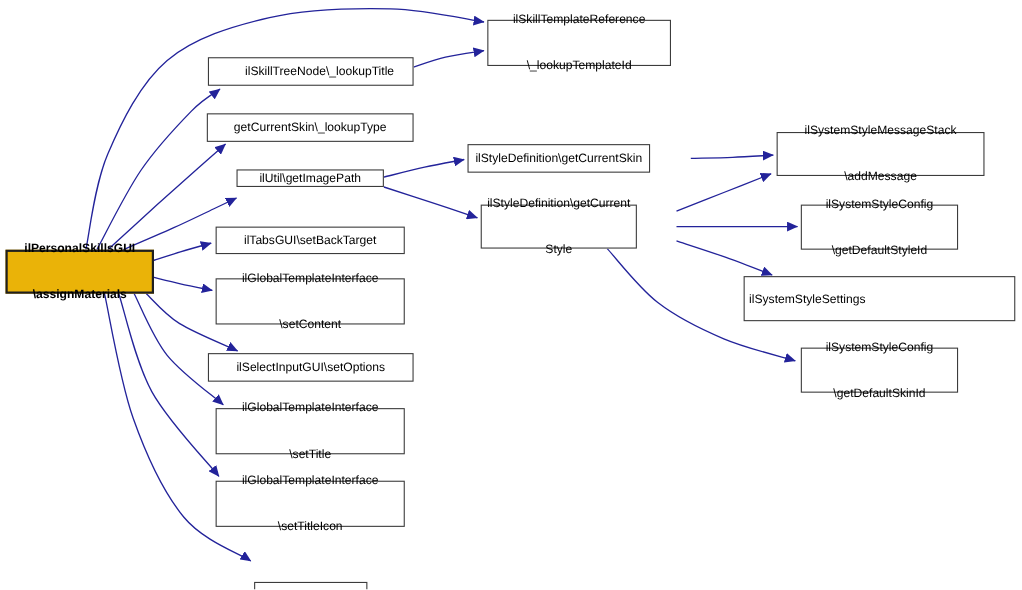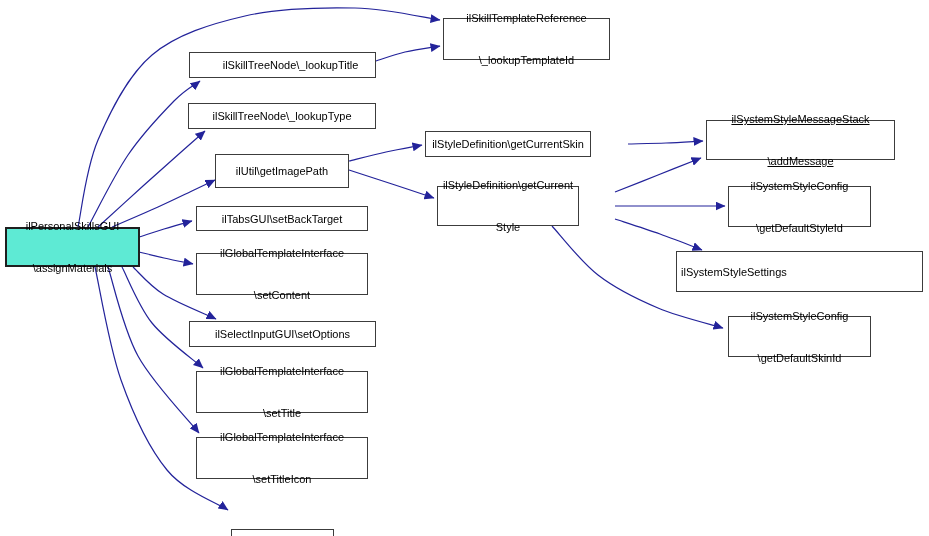--- a/index.html
+++ b/index.html
@@ -27,22 +27,23 @@
     align-items: center;
     text-align: center;
     font-size: 11px;
     line-height: 14px;
     color: #000000;
     white-space: nowrap;
     cursor: pointer;
     gap: 28px;
   }
   .node.highlight {
-    background: #5eead4;
+    background: #eab308;
     border: 2px solid #1f1f1f;
+    font-weight: bold;
   }
   .node.align-left {
     align-items: flex-start;
     text-align: left;
     padding-left: 4px;
   }
   .edge-path {
     fill: none;
     stroke-width: 1.2px;
   }
@@ -80,23 +81,23 @@
   </svg>
   <div id="nodes-layer">
       <div class="node highlight" style="left: 5px; top: 227px; width: 135px; height: 40px;">
         <span>ilPersonalSkillsGUI</span>
         <span>\assignMaterials</span>
       </div>
       <div class="node" style="left: 189px; top: 52px; width: 187px; height: 26px; padding-left: 16px;">
         <span>ilSkillTreeNode\_lookupTitle</span>
       </div>
       <div class="node" style="left: 188px; top: 103px; width: 188px; height: 26px;">
-        <span>ilSkillTreeNode\_lookupType</span>
+        <span>getCurrentSkin\_lookupType</span>
       </div>
-      <div class="node" style="left: 215px; top: 154px; width: 134px; height: 34px;">
+      <div class="node" style="left: 215px; top: 154px; width: 134px; height: 16px; justify-content: flex-end;">
         <span>ilUtil\getImagePath</span>
       </div>
       <div class="node" style="left: 196px; top: 206px; width: 172px; height: 25px;">
         <span>ilTabsGUI\setBackTarget</span>
       </div>
       <div class="node" style="left: 196px; top: 253px; width: 172px; height: 42px;">
         <span>ilGlobalTemplateInterface</span>
         <span>\setContent</span>
       </div>
       <div class="node" style="left: 189px; top: 321px; width: 187px; height: 26px;">
@@ -117,21 +118,21 @@
         <span>ilSkillTemplateReference</span>
         <span>\_lookupTemplateId</span>
       </div>
       <div class="node" style="left: 425px; top: 131px; width: 166px; height: 26px;">
         <span>ilStyleDefinition\getCurrentSkin</span>
       </div>
       <div class="node" style="left: 437px; top: 186px; width: 142px; height: 40px;">
         <span>ilStyleDefinition\getCurrent</span>
         <span>Style</span>
       </div>
-      <div class="node" style="left: 706px; top: 120px; width: 189px; height: 40px; text-decoration: underline;">
+      <div class="node" style="left: 706px; top: 120px; width: 189px; height: 40px;">
         <span>ilSystemStyleMessageStack</span>
         <span>\addMessage</span>
       </div>
       <div class="node" style="left: 728px; top: 186px; width: 143px; height: 41px;">
         <span>ilSystemStyleConfig</span>
         <span>\getDefaultStyleId</span>
       </div>
       <div class="node align-left" style="left: 676px; top: 251px; width: 247px; height: 41px;">
         <span>ilSystemStyleSettings</span>
       </div>

